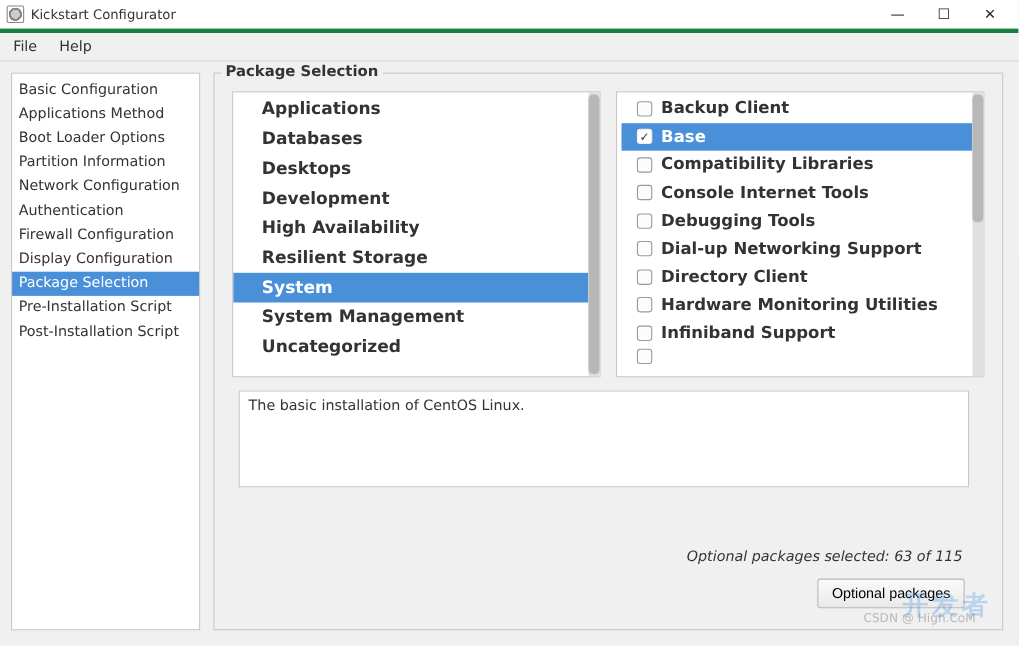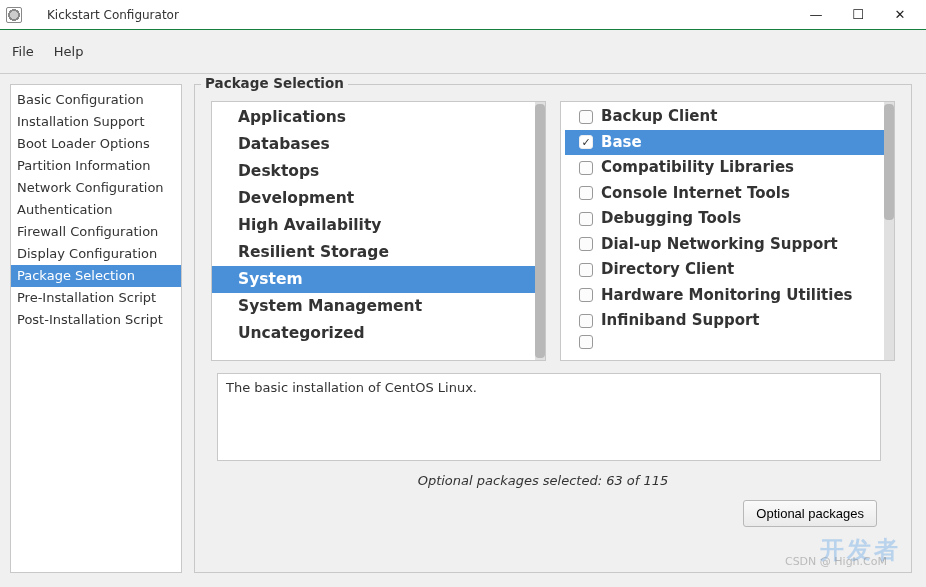--- a/index.html
+++ b/index.html
@@ -13,40 +13,39 @@
 }
 .window {
   width: 926px; height: 587px;
   background: #fff;
   display: flex; flex-direction: column;
 }
 .titlebar {
   height: 30px;
   display: flex; align-items: center;
   padding: 0 6px;
-  border-bottom: 1px solid #15803d;
+  border-bottom: 4px solid #15803d;
   background: #fff;
   font-size: 12px;
-  gap: 19px;
 }
 .titlebar .app-icon {
   width: 16px; height: 16px; margin-right: 6px;
   display: inline-block;
   border: 1px solid #888; border-radius: 2px;
   background: radial-gradient(circle at 50% 50%, #ccc 0 40%, #888 41% 60%, transparent 61%);
 }
 .titlebar .title { flex: 1; }
 .titlebar .win-btns { display: flex; gap: 2px; }
 .titlebar .wbtn {
   width: 40px; height: 26px;
   display: flex; align-items: center; justify-content: center;
   font-size: 13px; color: #222;
 }
 .menubar {
-  height: 44px;
+  height: 26px;
   display: flex; align-items: center;
   gap: 16px;
   padding: 0 10px;
   background: #f0f0f0;
   border-bottom: 1px solid #ccc;
   font-size: 13px;
 }
 .menubar .mitem { padding: 2px 2px; }
 .content {
   flex: 1; display: flex; padding: 10px 14px 14px 10px;
@@ -152,24 +151,25 @@
 .pkg-row.selected .chk { border-color: #eee; background: #fff; }
 .desc {
   background: #fff;
   border: 1px solid #c8c8c8;
   height: 88px;
   padding: 6px 8px;
   font-size: 13px;
   margin: 0 14px 0 6px;
 }
 .status {
-  text-align: center;
+  text-align: right;
   font-style: italic;
   font-size: 13px;
   padding-right: 20px;
+  margin-top: 44px;
 }
 .btnrow {
   display: flex; justify-content: flex-end;
   padding-right: 18px;
 }
 .btn {
   background: linear-gradient(#fafafa, #eaeaea);
   border: 1px solid #b8b8b8;
   border-radius: 3px;
   padding: 5px 12px;
@@ -209,21 +209,21 @@
 
   <div class="menubar">
     <div class="mitem">File</div>
     <div class="mitem">Help</div>
   </div>
 
   <div class="content">
 
     <div class="sidebar" id="sidebar">
         <div class="s-item">Basic Configuration</div>
-        <div class="s-item">Installation Support</div>
+        <div class="s-item">Applications Method</div>
         <div class="s-item">Boot Loader Options</div>
         <div class="s-item">Partition Information</div>
         <div class="s-item">Network Configuration</div>
         <div class="s-item">Authentication</div>
         <div class="s-item">Firewall Configuration</div>
         <div class="s-item">Display Configuration</div>
         <div class="s-item selected">Package Selection</div>
         <div class="s-item">Pre-Installation Script</div>
         <div class="s-item">Post-Installation Script</div>
       </div>

